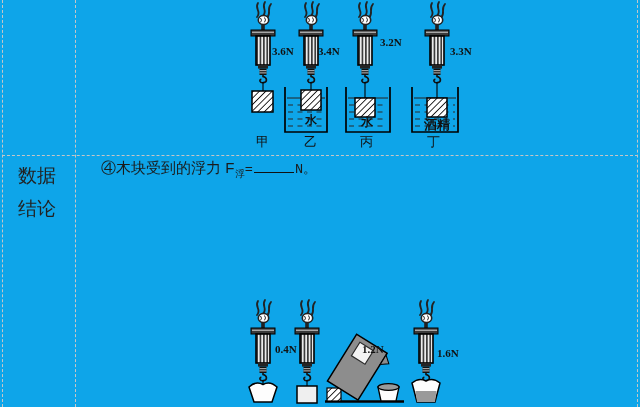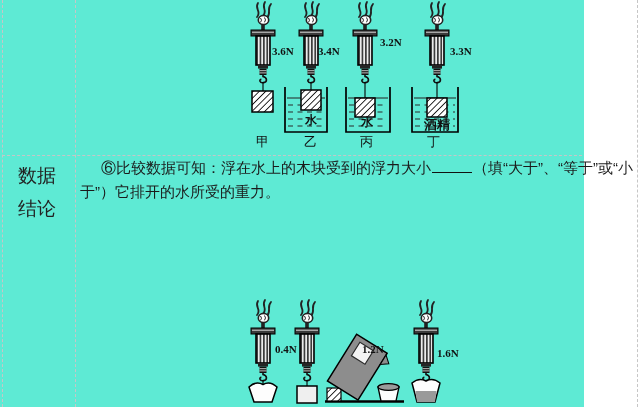--- a/index.html
+++ b/index.html
@@ -1,18 +1,18 @@
 <!DOCTYPE html>
 <html><head>
 <meta charset="utf-8">
 <style>
   html,body{margin:0;padding:0;}
   body{width:640px;height:407px;background:#ffffff;overflow:hidden;
        font-family:"Liberation Sans", sans-serif;color:#1c1c1c;}
-  .page{position:relative;width:584px;height:407px;background:#5eead4;}
+  .page{position:relative;width:640px;height:407px;background:#0ea5e9;}
   
   .vline{position:absolute;top:0;bottom:0;width:0;border-left:1px dashed #c6c6c6;z-index:1;}
   .hline{position:absolute;height:0;border-top:1px dashed #c6c6c6;z-index:1;}
   
   .art{position:absolute;left:0;top:0;z-index:2;}
   
   .lbl{position:absolute;z-index:3;white-space:nowrap;}
   .reading{font-family:"Liberation Serif", serif;font-weight:bold;font-size:11px;color:#111;}
   .liquid{font-weight:bold;font-size:12px;color:#111;}
   .liquid.small{font-size:13px;letter-spacing:0;}
@@ -160,16 +160,16 @@
   <span class="lbl reading" style="left:275px;top:343px;">0.4N</span>
   <span class="lbl reading" style="left:318px;top:343px;margin-left:44px;">1.2N</span>
   <span class="lbl reading" style="left:437px;top:347px;text-align:center;">1.6N</span>
 
   <div class="rowlabel">
     <div>数据</div>
     <div>结论</div>
   </div>
 
   <div class="qarea">
-    <p><span>⑥比较数据可知：浮在水上的木块受到的浮力大小</span><span class="blank"></span><span>（填“大于”、“等于”或“小于”）它排开的水所受的重力。</span></p>
+    <p><span>④木块受到的浮力 F</span><sub class="fm">浮</sub><span class="fvar">=</span><span class="blank"></span><span class="fvar">N。</span></p>
   </div>
 
 </div>
 
 </body></html>

